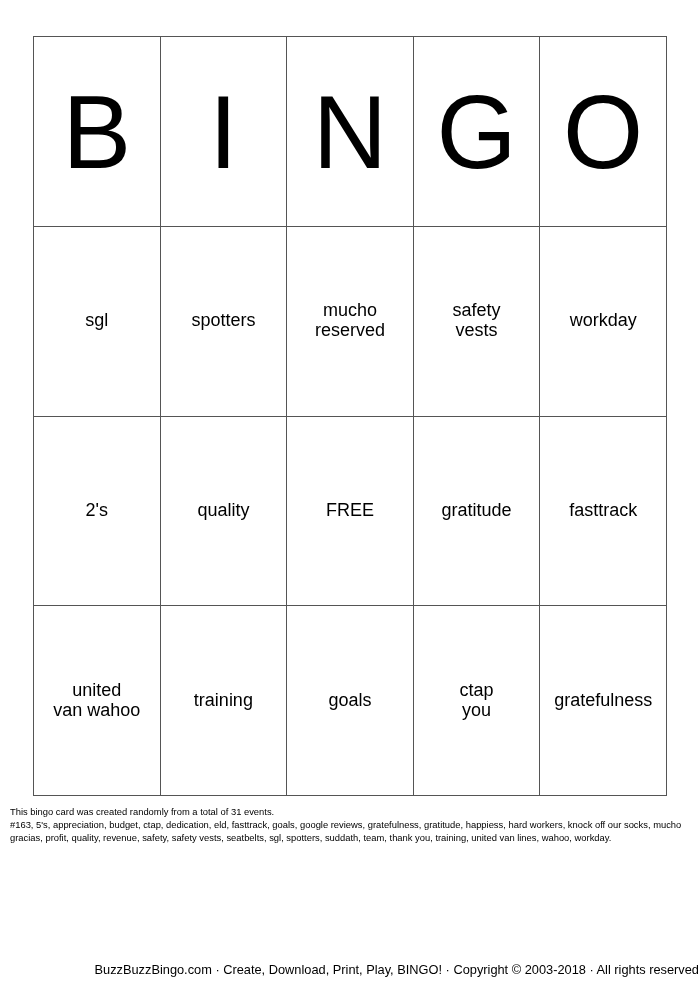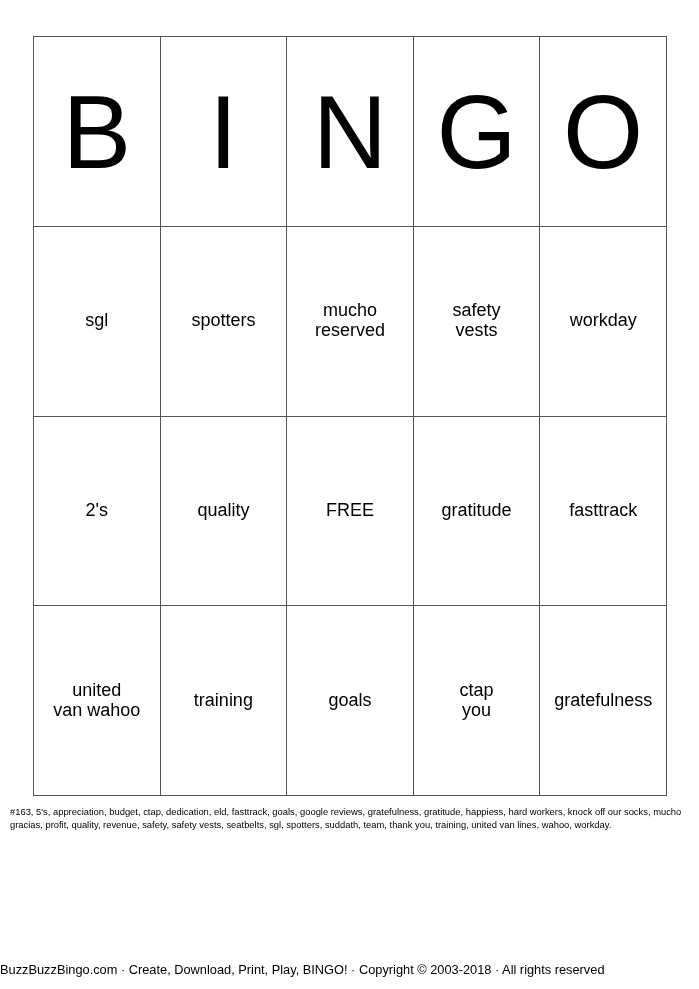--- a/index.html
+++ b/index.html
@@ -58,21 +58,21 @@
       color: #000;
     }
     .footnote p {
       margin: 0;
     }
     .footer {
       position: absolute;
       left: 0;
       top: 962px;
       width: 699px;
-      text-align: left;
+      text-align: right;
       font-size: 12.8px;
       line-height: 16px;
       color: #000;
     }
   </style>
 </head>
 <body>
 
 <table class="card">
   <tbody>
@@ -105,16 +105,17 @@
     <td class="cell"><span>training</span></td>
     <td class="cell"><span>goals</span></td>
     <td class="cell"><span>ctap
 you</span></td>
     <td class="cell"><span>gratefulness</span></td>
   </tr>
 </tbody>
   </table>
 
 <div class="footnote">
+  <p>This bingo card was created randomly from a total of 31 events.</p>
   <p>#163, 5's, appreciation, budget, ctap, dedication, eld, fasttrack, goals, google reviews, gratefulness, gratitude, happiess, hard workers, knock off our socks, mucho gracias, profit, quality, revenue, safety, safety vests, seatbelts, sgl, spotters, suddath, team, thank you, training, united van lines, wahoo, workday.</p>
 </div>
 
 <div class="footer">BuzzBuzzBingo.com · Create, Download, Print, Play, BINGO! · Copyright © 2003-2018 · All rights reserved</div>
 
 </body></html>

